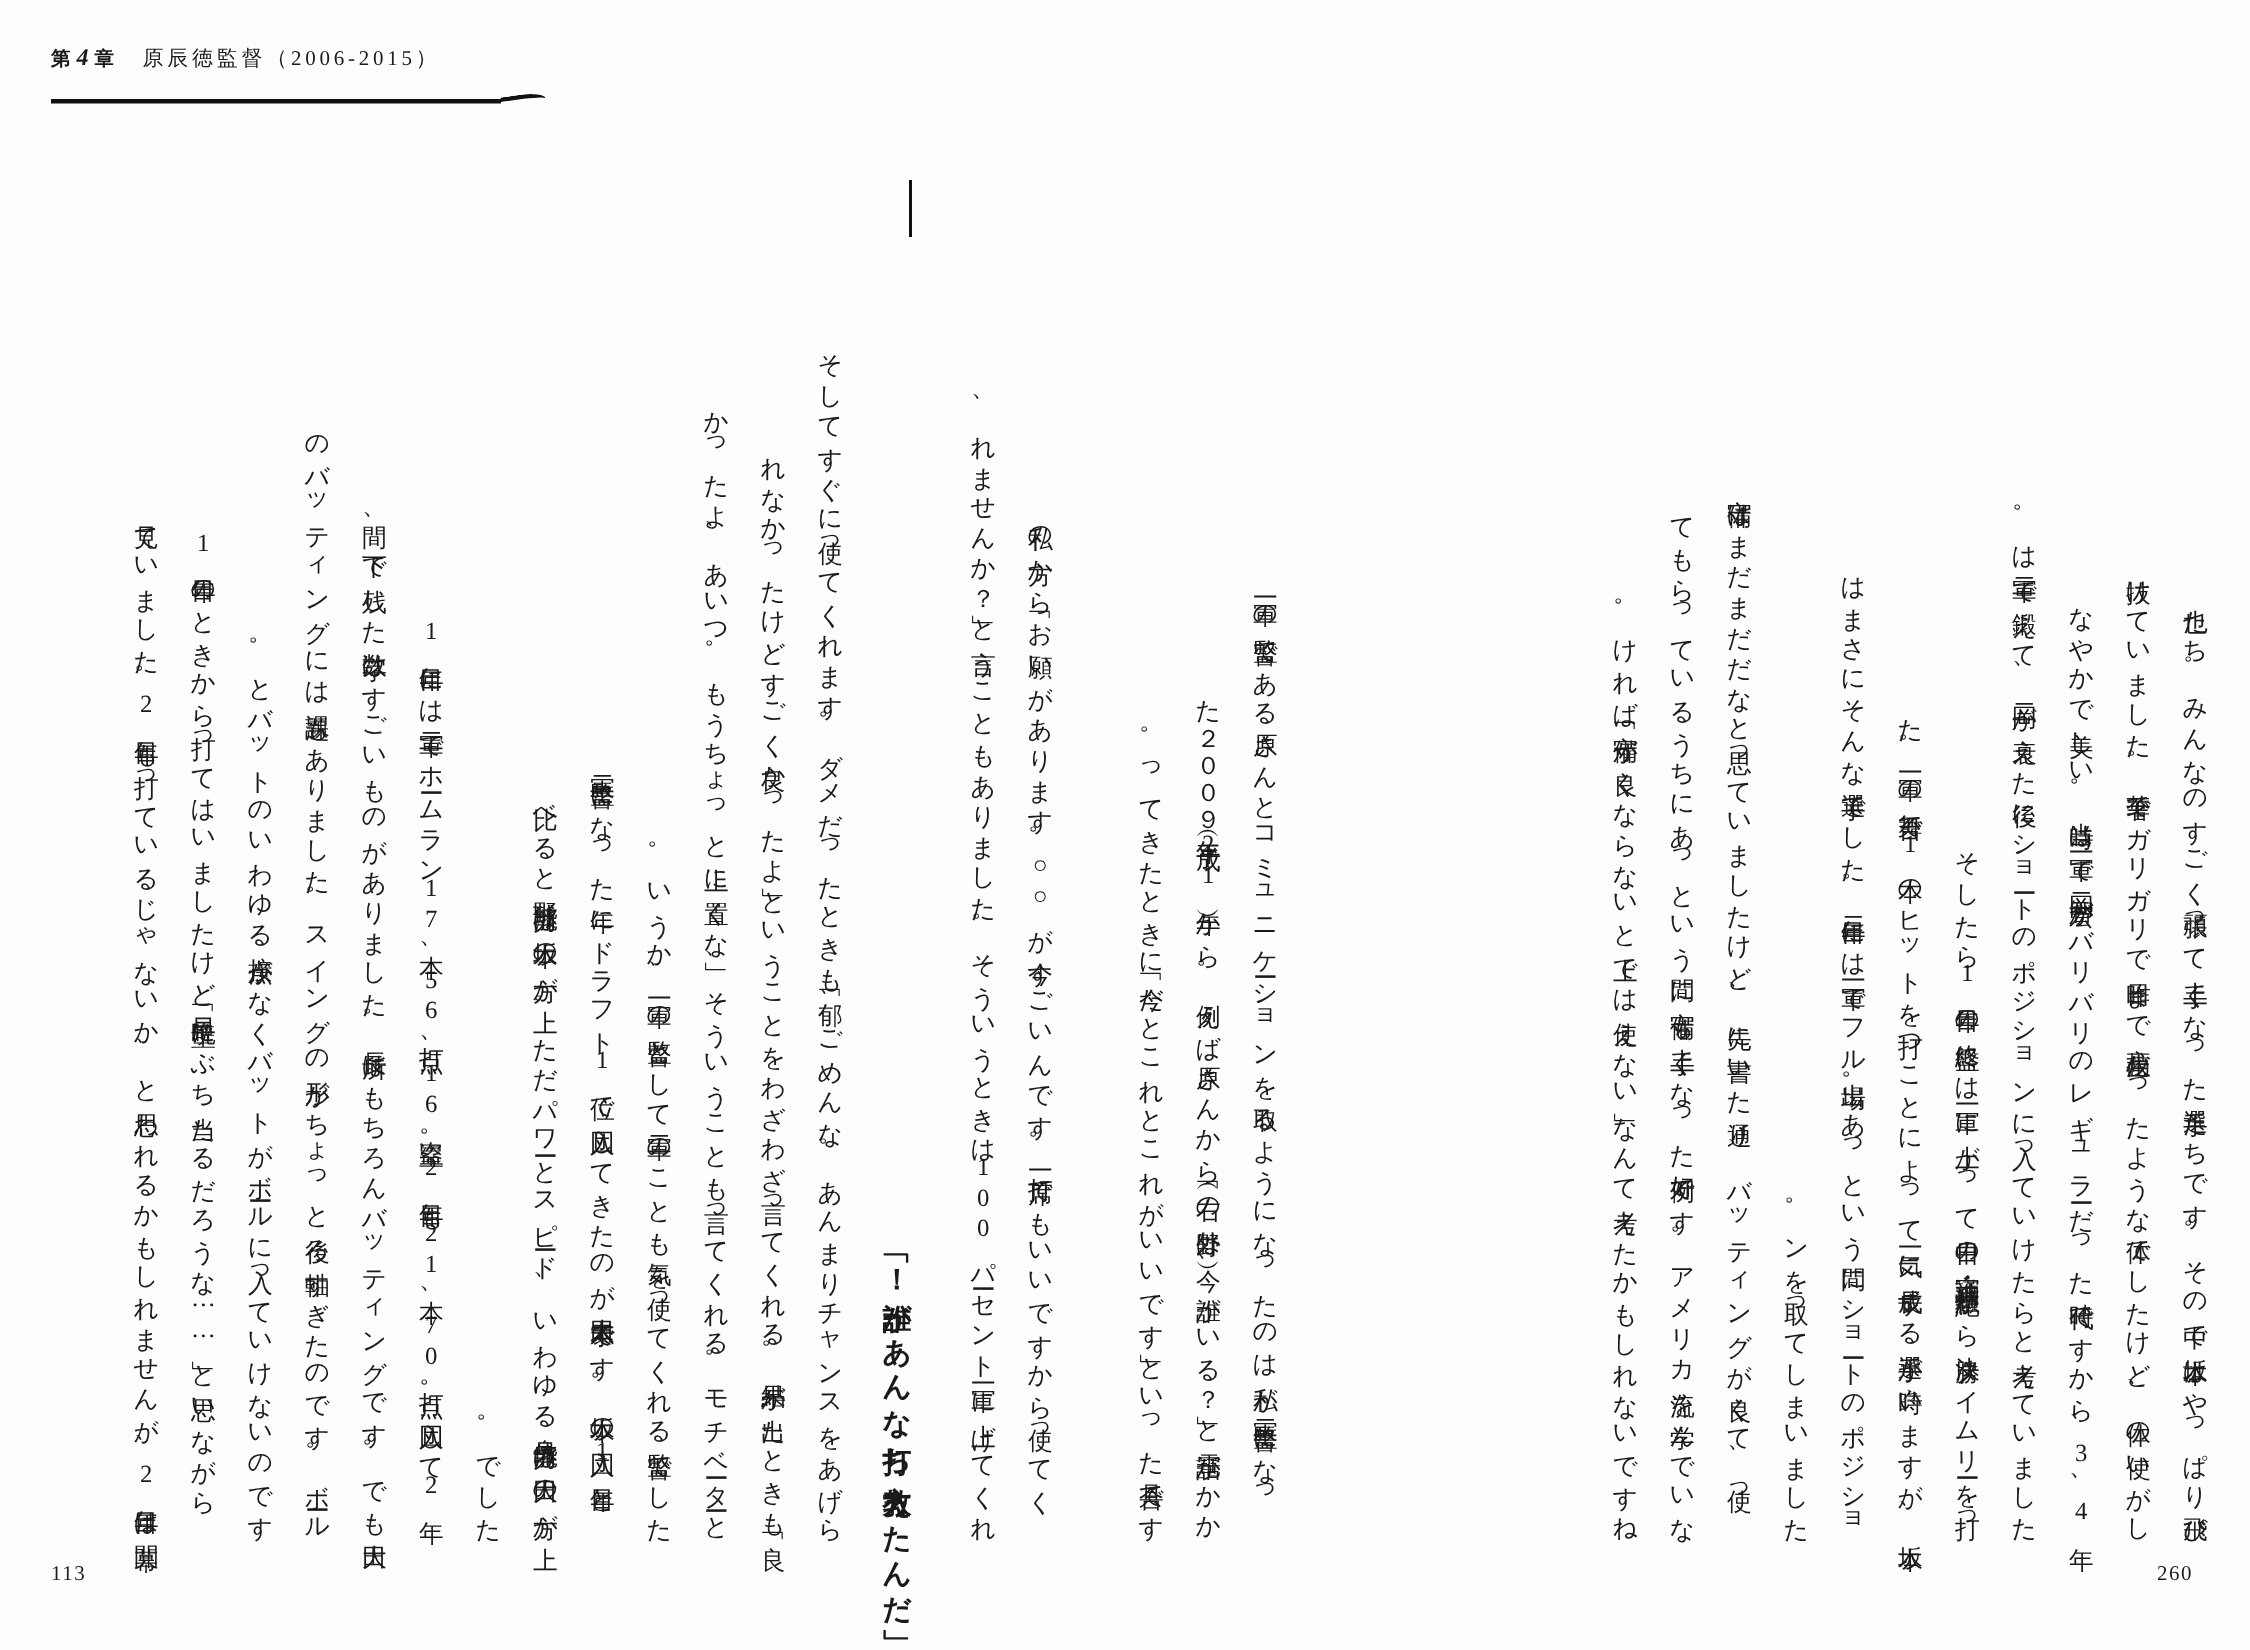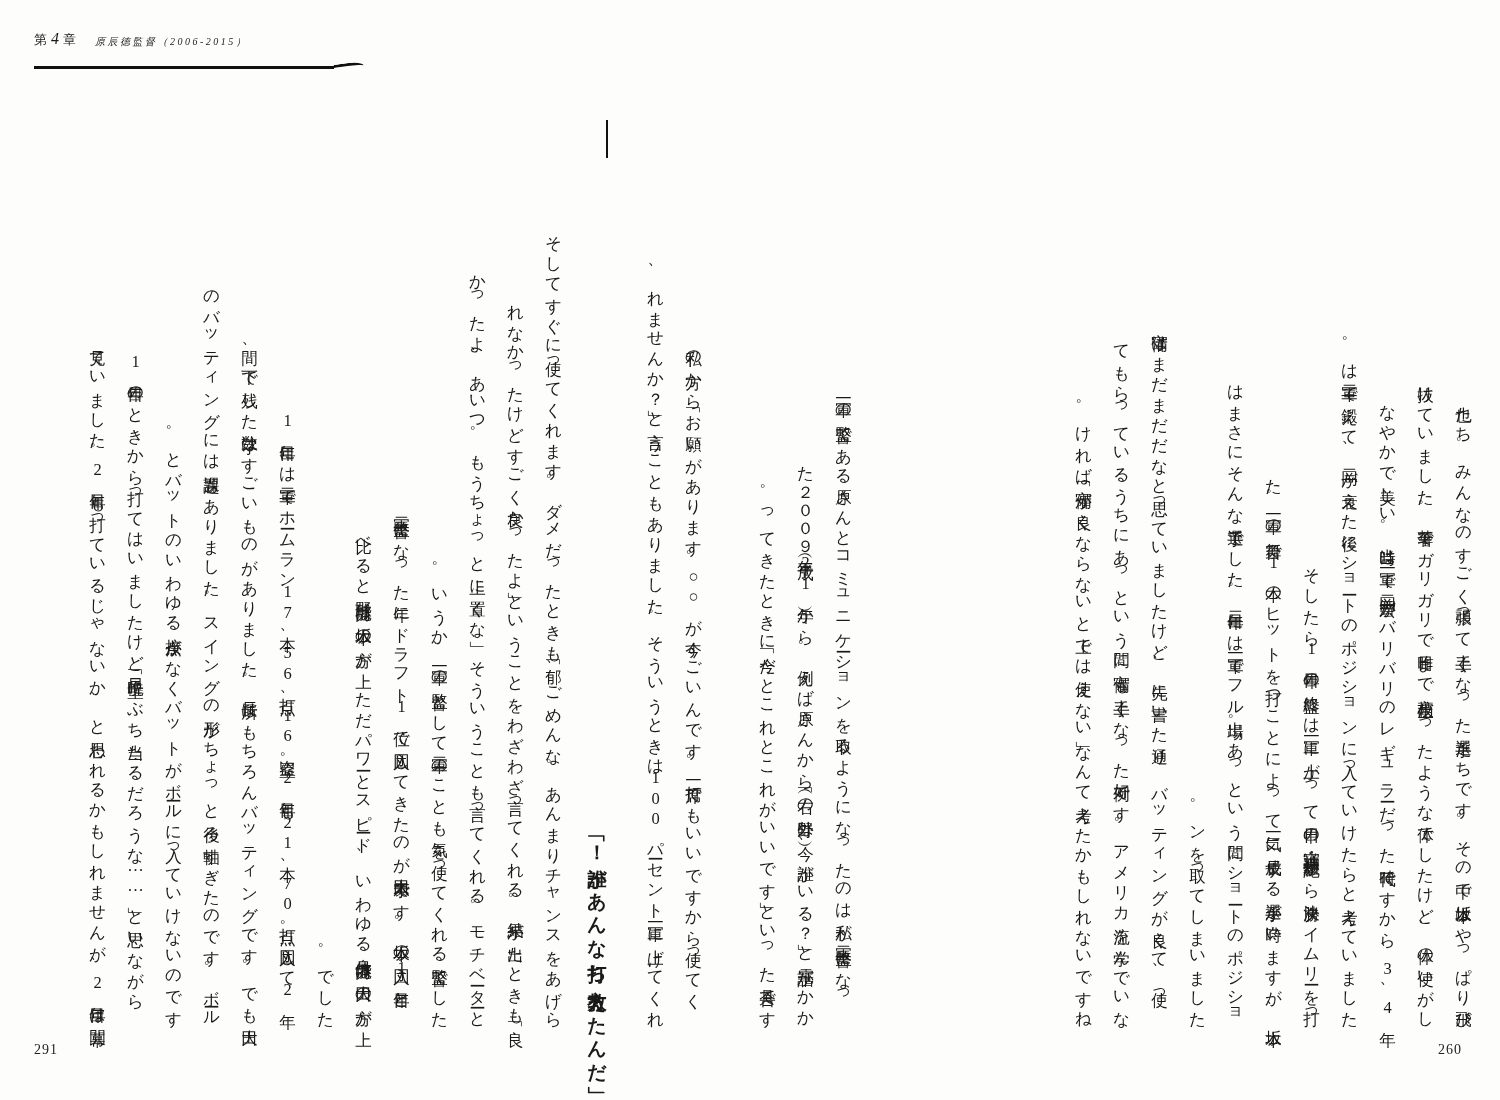--- a/index.html
+++ b/index.html
@@ -32,35 +32,34 @@
   }
   .header-line-row {
     display: flex;
     align-items: flex-end;
     gap: 0;
   }
   .chapter-label {
     font-size: 13px;
     letter-spacing: 1px;
     white-space: nowrap;
-    font-weight: 400;
+    font-weight: 700;
     text-align: right;
   }
   .chapter-label .num {
     font-style: italic;
     font-family: "Liberation Serif", serif;
     font-size: 16px;
     padding: 0 3px;
   }
   .chapter-title {
-    font-size: 10px;
+    font-size: 14px;
     letter-spacing: 2.5px;
     white-space: nowrap;
     margin-left: 18px;
-    font-style: italic;
   }
   .header-rule {
     position: absolute;
     top: 36px;
     left: 0;
     width: 300px;
     height: 3px;
     background: #111;
   }
   .header-rule:after {
@@ -252,16 +251,16 @@
     </div>
     <div class="vcol-wrap" style="right:1348px; width:30px;">
       <div class="vtext">　1年目のときから打ってはいましたけど「早晩壁にぶち当たるだろうな……」と思いながら</div>
     </div>
     <div class="vcol-wrap" style="right:1386px; width:30px;">
       <div class="vtext">見ていました。2年目も打っているじゃないか、と思われるかもしれませんが、2年目は開幕</div>
     </div>
 
   </div>
 
-  <div class="folio left">291</div>
+  <div class="folio left">113</div>
   <div class="folio right">260</div>
 
 </div>
 
 </body></html>

